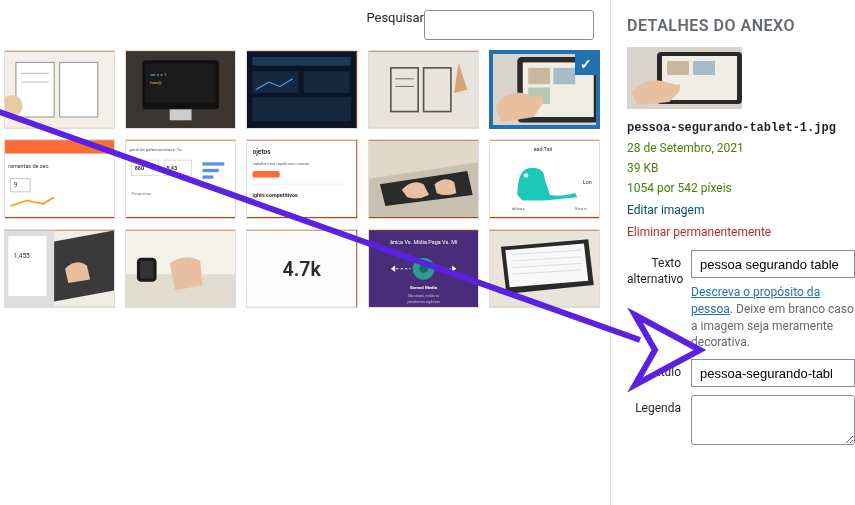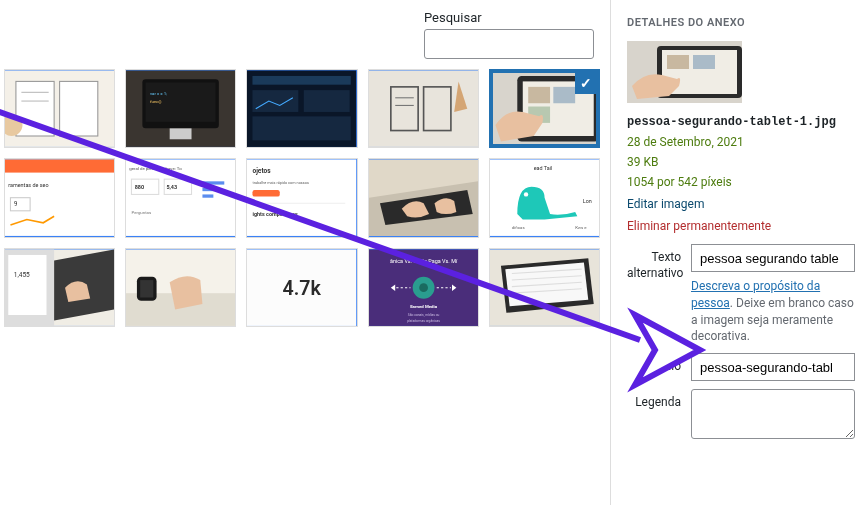--- a/index.html
+++ b/index.html
@@ -1,28 +1,28 @@
 <!DOCTYPE html>
 <html><head>
 <meta charset="utf-8">
 <style>
 * { box-sizing: border-box; margin: 0; padding: 0; }
 body { font-family: -apple-system, BlinkMacSystemFont, "Segoe UI", Roboto, sans-serif; font-size: 13px; color: #1d2327; background: #fff; width: 855px; height: 505px; overflow: hidden; position: relative; }
 .container { display: flex; height: 100%; }
 .media-grid-area { flex: 1; display: flex; flex-direction: column; padding: 10px 0 0 0; overflow: hidden; }
 .search-row { display: flex; justify-content: flex-end; padding: 0 16px 10px 0; }
-.search-block { display: flex; flex-direction: column; }
+.search-block { display: flex; flex-direction: row; }
 .search-label { font-size: 13px; margin-bottom: 4px; }
 .search-input { width: 170px; height: 30px; border: 1px solid #8c8f94; border-radius: 3px; padding: 0 8px; font-size: 13px; }
 .grid { display: grid; grid-template-columns: repeat(5, 1fr); gap: 10px; padding: 0 10px 10px 4px; overflow-y: auto; }
-.thumb { position: relative; aspect-ratio: 1.4/1; background: #3b82f6; border: 1px solid #ddd; cursor: pointer; overflow: hidden; }
+.thumb { position: relative; aspect-ratio: 1.4/1; background: #c2410c; border: 1px solid #ddd; cursor: pointer; overflow: hidden; }
 .thumb.selected { outline: 4px solid #2271b1; outline-offset: -4px; }
 .thumb.selected::after { content: "✓"; position: absolute; top: 2px; right: 2px; width: 22px; height: 22px; background: #2271b1; color: #fff; display: flex; align-items: center; justify-content: center; font-size: 14px; font-weight: bold; }
 .sidebar { width: 245px; border-left: 1px solid #ddd; padding: 16px 0 16px 16px; overflow-y: auto; }
-.sidebar h3 { font-size: 11px; font-weight: 600; text-transform: uppercase; color: #646970; letter-spacing: 0.5px; margin-bottom: 12px; }
+.sidebar h3 { font-size: 16px; font-weight: 600; text-transform: uppercase; color: #646970; letter-spacing: 0.5px; margin-bottom: 12px; }
 .att-preview { width: 115px; height: 62px; background: #ccc; margin-bottom: 10px; }
 .att-meta { font-size: 12px; color: #4d7c0f; line-height: 1.5; margin-bottom: 2px; }
 .att-meta.strong { color: #1d2327; font-weight: 600; font-family: Liberation Mono, monospace; }
 .link-blue { color: #0c4a6e; text-decoration: none; cursor: pointer; font-size: 12px; display: inline-block; margin-top: 4px; }
 .link-red { color: #b32d2e; text-decoration: none; cursor: pointer; font-size: 12px; display: inline-block; margin-top: 8px; }
 .form-block { margin-top: 11px; }
 .form-row { display: flex; margin-bottom: 8px; }
 .form-label { width: 64px; text-align: right; padding-right: 10px; padding-top: 6px; font-size: 12px; color: #1d2327; line-height: 1.3; }
 .form-field { flex: 1; }
 .form-input { width: 100%; border: 1px solid #8c8f94; border-radius: 0; padding: 4px 8px; font-size: 13px; height: 28px; }

